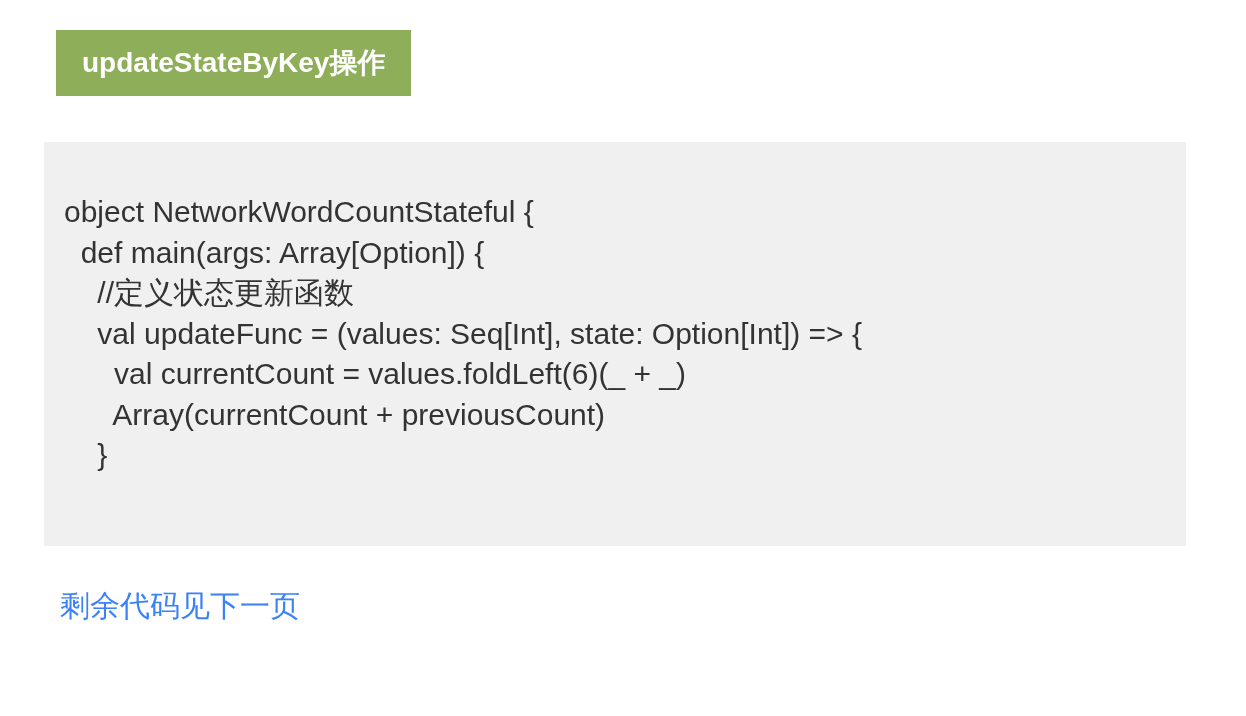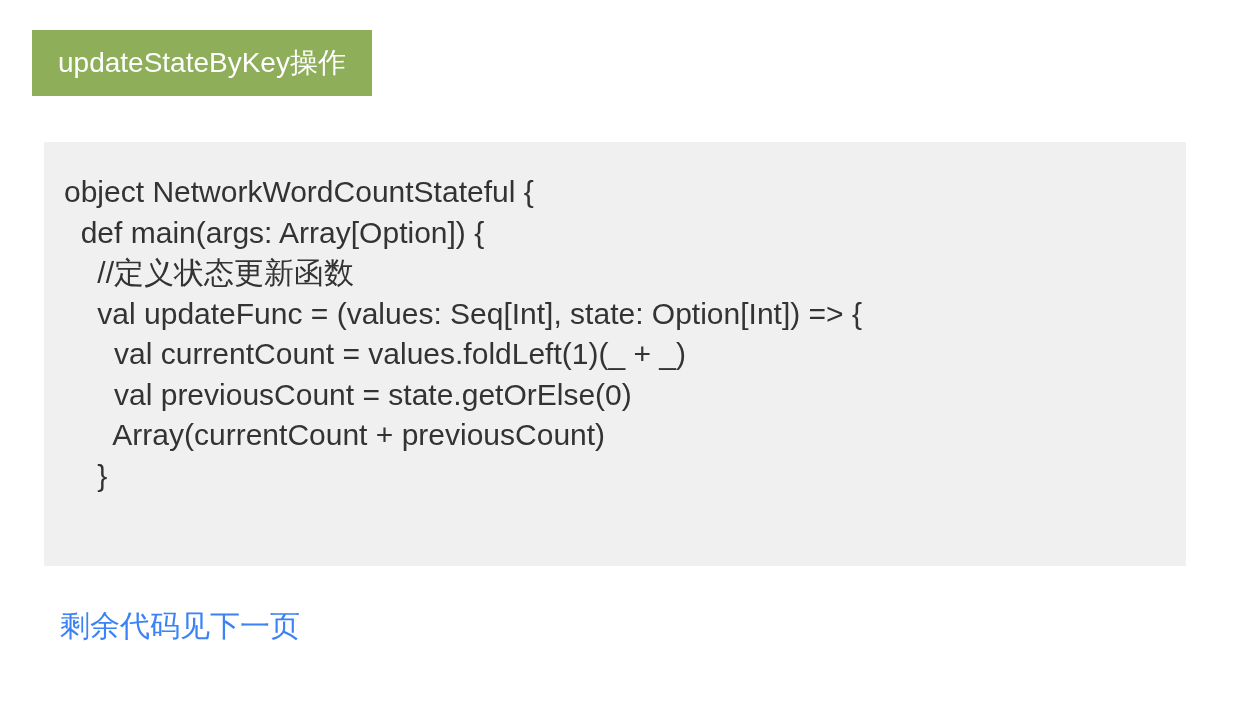--- a/index.html
+++ b/index.html
@@ -12,31 +12,31 @@
       background: #ffffff;
       width: 1246px;
       height: 716px;
       padding: 0;
     }
     .header-badge {
       display: inline-block;
       background-color: #8fae5a;
       color: #ffffff;
       font-size: 28px;
-      font-weight: normal;
+      font-weight: bold;
       padding: 14px 26px;
-      margin-left: 32px;
+      margin-left: 56px;
       margin-top: 30px;
     }
     .code-block {
       background-color: #f0f0f0;
       margin-left: 44px;
       margin-right: 60px;
       margin-top: 46px;
-      padding: 30px 20px 70px 20px;
+      padding: 50px 20px 70px 20px;
     }
     .code-line {
       font-family: Arial, Helvetica, sans-serif;
       font-size: 30px;
       color: #333333;
       line-height: 1.35;
       white-space: pre;
     }
     .footer-note {
       font-size: 30px;
@@ -52,22 +52,21 @@
 
 <div class="header-badge">
   <span>updateStateByKey操作</span>
 </div>
 
 <div class="code-block">
   <div class="code-line">object NetworkWordCountStateful {</div>
   <div class="code-line">  def main(args: Array[Option]) {</div>
   <div class="code-line">    //定义状态更新函数</div>
   <div class="code-line">    val updateFunc = (values: Seq[Int], state: Option[Int]) =&gt; {</div>
-  <div class="code-line">      val currentCount = values.foldLeft(1)(_ + _)</div>
-  <div class="code-line">      val previousCount = state.getOrElse(0)</div>
+  <div class="code-line">      val currentCount = values.foldLeft(6)(_ + _)</div>
   <div class="code-line">      Array(currentCount + previousCount)</div>
   <div class="code-line">    }</div>
 </div>
 
 <div class="footer-note">
   <span>剩余代码见下一页</span>
 </div>
 
 
 

